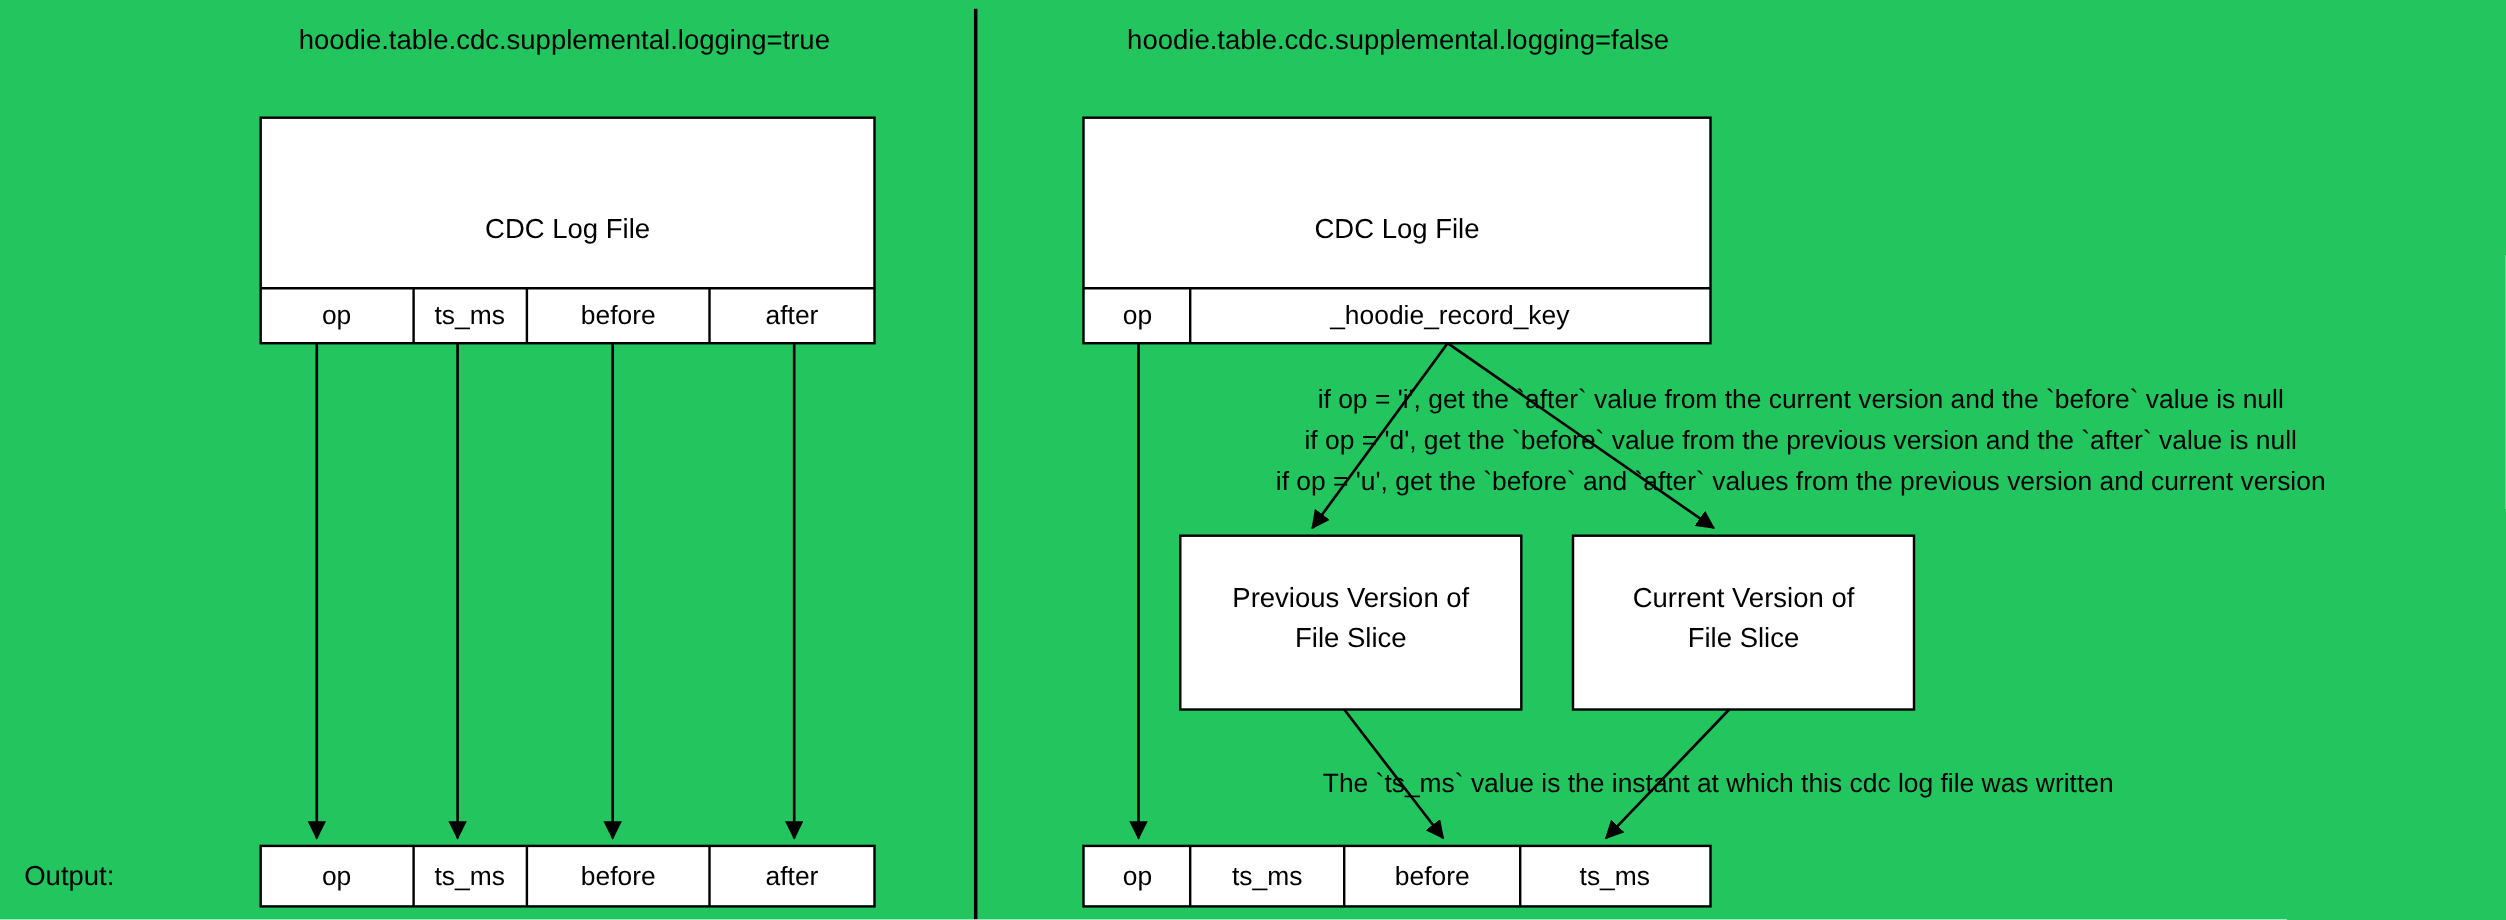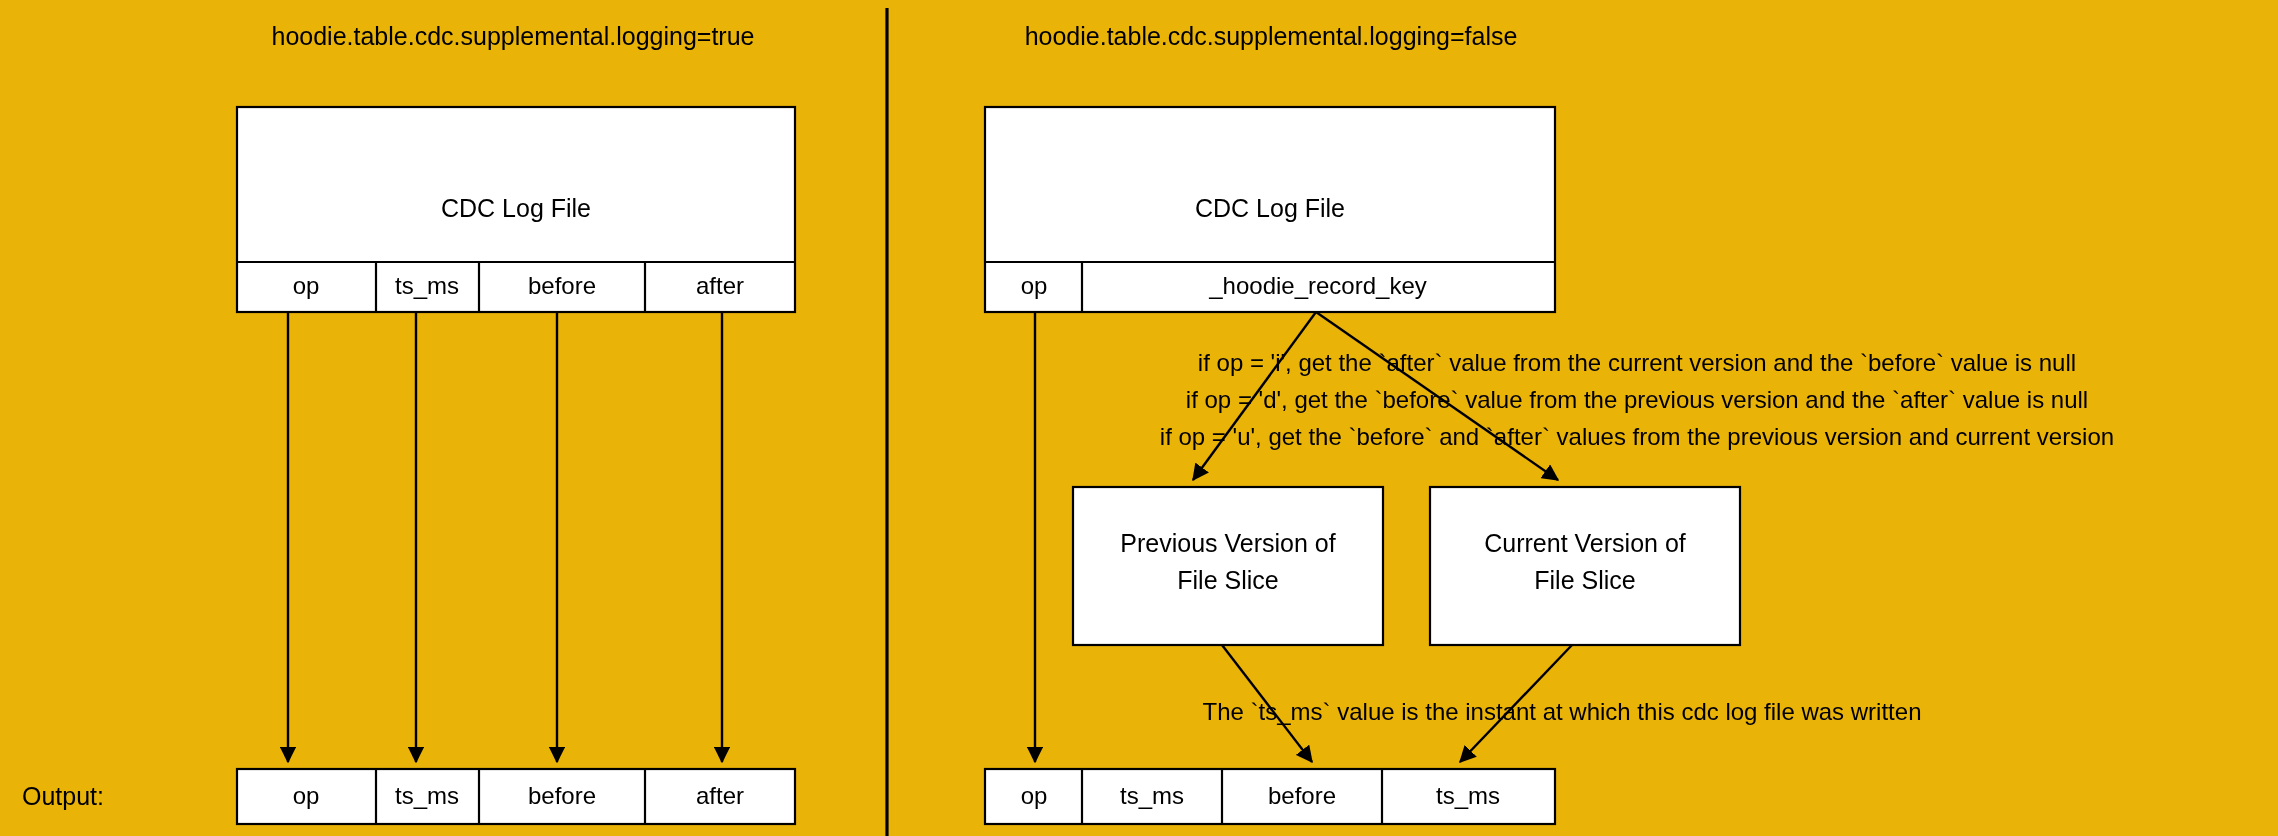--- a/index.html
+++ b/index.html
@@ -12,21 +12,21 @@
     width: 2278px;
     height: 836px;
     font-family: "Liberation Sans", sans-serif;
     color: #000000;
     overflow: hidden;
   }
   #stage {
     position: relative;
     width: 2278px;
     height: 836px;
-    background: #eab308;
+    background: #22c55e;
   }
   svg#diagram {
     position: absolute;
     left: 0;
     top: 0;
     width: 2278px;
     height: 836px;
     display: block;
   }
   .bx {

